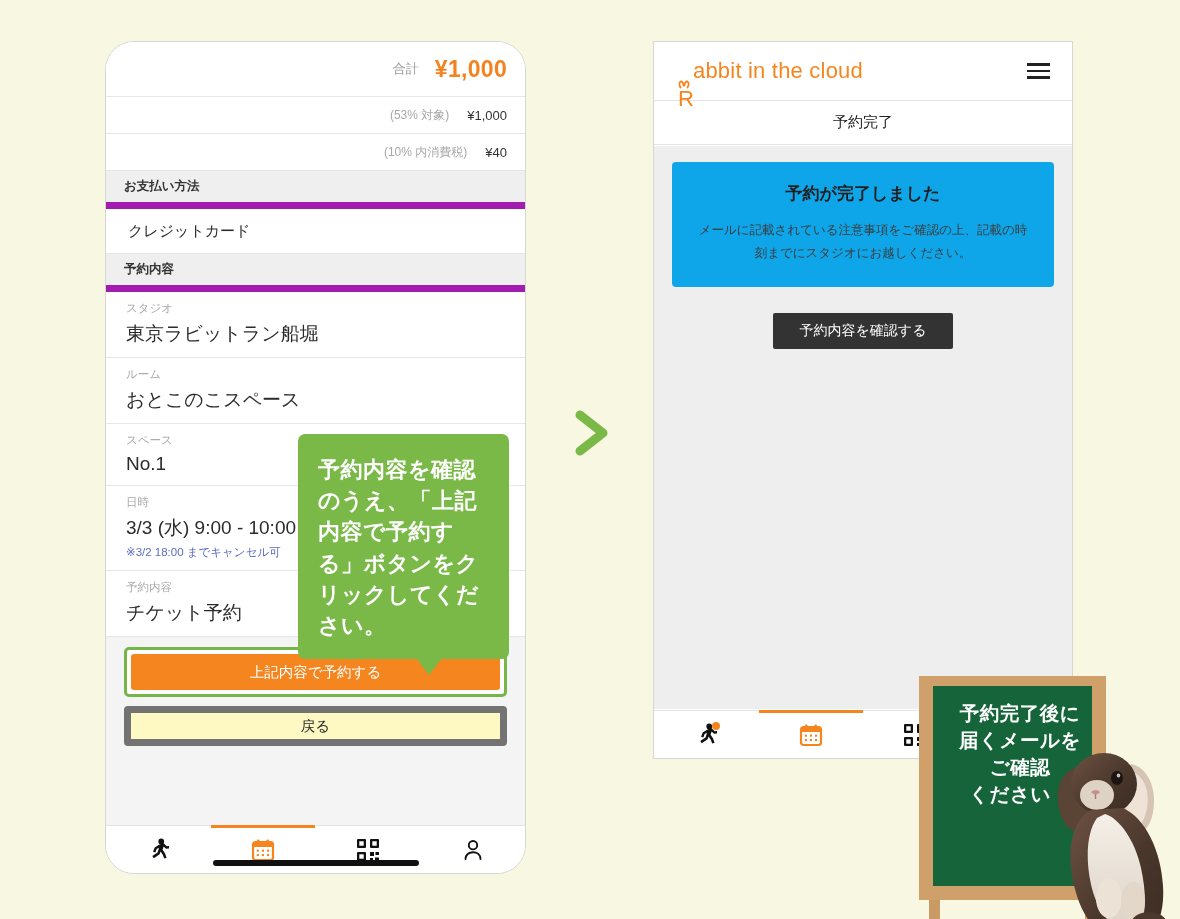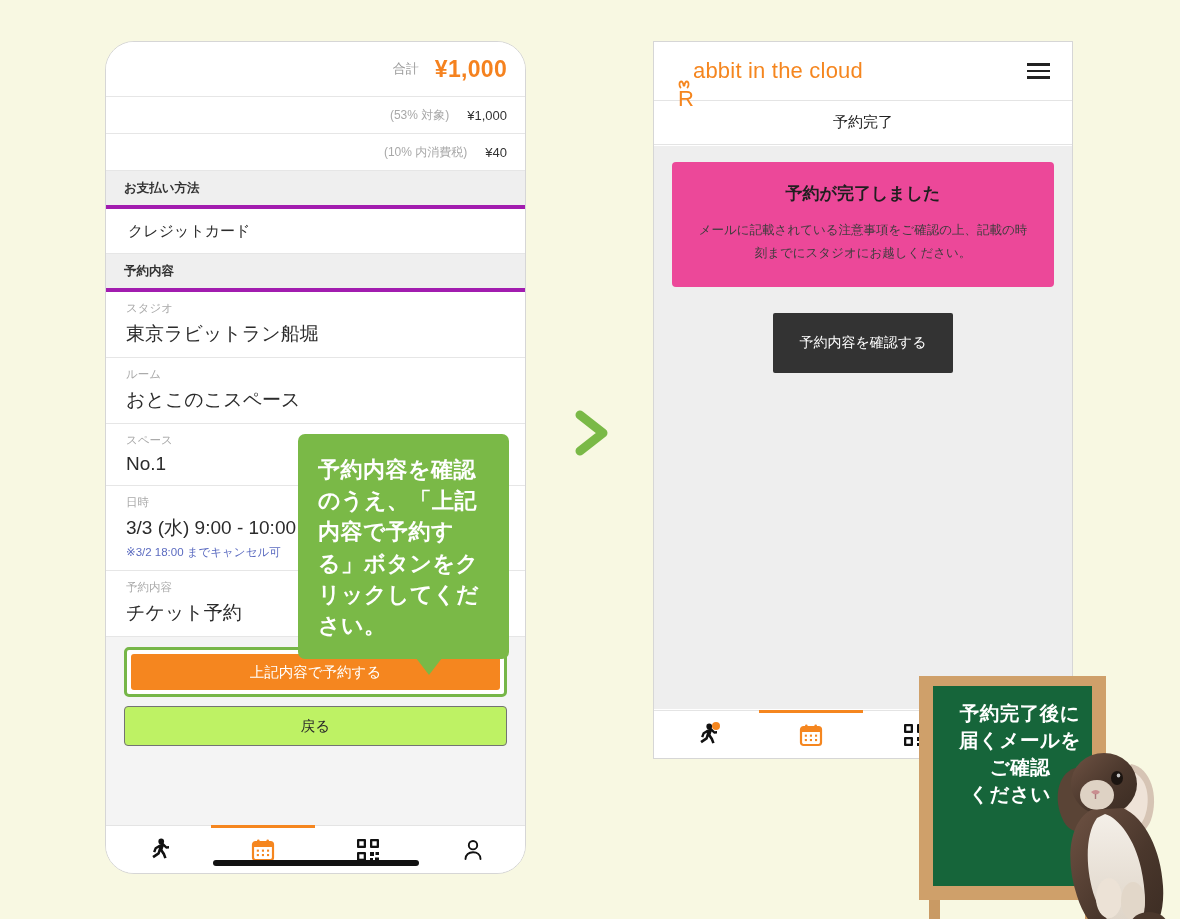--- a/index.html
+++ b/index.html
@@ -39,21 +39,21 @@
     justify-content: flex-end; gap: 18px;
   }
   .sub-label { font-size: 12px; color: #a8a8a8; }
   .sub-value { font-size: 13px; color: #333; }
 
   .section-head {
     background: #efefef;
     height: 38px; display: flex; align-items: center;
     padding: 15px 18px;
     font-size: 12.5px; font-weight: bold; color: #333;
-    border-bottom: 4px solid #a21caf;
+    border-bottom: 7px solid #a21caf;
   }
 
   .row-value {
     height: 45px; display: flex; align-items: center;
     padding: 0 18px 0 22px;
     font-size: 15px; color: #2b2b2b;
     border-bottom: 1px solid #e6e6e6;
     background: #fff;
   }
 
@@ -79,22 +79,22 @@
     height: 36px;
     background: #f5861f;
     border-radius: 3px;
     color: #fff; font-size: 14.5px;
     cursor: pointer;
   }
   .btn-secondary {
     margin-top: 9px;
     display: flex; align-items: center; justify-content: center;
     height: 40px;
-    background: #bef264;
-    border: 1px solid #737373;
+    background: #fef9c3;
+    border: 7px solid #737373;
     border-radius: 4px;
     font-size: 14.5px; color: #2b2b2b;
     cursor: pointer;
   }
 
   
   .nav {
     position: absolute; left: 0; right: 0; bottom: 0;
     height: 48px;
     background: #fff;
@@ -167,29 +167,29 @@
     border-bottom: 1px solid #e4e4e4;
     display: flex; align-items: center; justify-content: center;
     font-size: 15px; font-weight: normal; color: #222;
   }
   .r-body {
     background: #eeeeee;
     position: absolute; left: 0; right: 0; top: 104px; bottom: 49px;
     padding: 16px 18px 0;
   }
   .r-card {
-    background: #ec4899; border-radius: 4px;
+    background: #0ea5e9; border-radius: 4px;
     padding: 20px 22px 22px;
     text-align: center;
   }
   .r-card-title { font-size: 17px; font-weight: bold; color: #1f1f1f; margin-bottom: 14px; }
   .r-card-text { font-size: 12.5px; color: #3d3d3d; line-height: 1.85; }
   .r-cta {
     margin: 26px auto 0;
-    width: 180px; height: 60px;
+    width: 180px; height: 36px;
     background: #333333; color: #fff;
     display: flex; align-items: center; justify-content: center;
     font-size: 14px; cursor: pointer; border-radius: 2px;
   }
 
   
   #chalk { position: absolute; left: 915px; top: 676px; width: 265px; height: 259px; z-index: 60; }
   .board-text {
     position: absolute;
     left: 20px; top: 24px; width: 170px;

